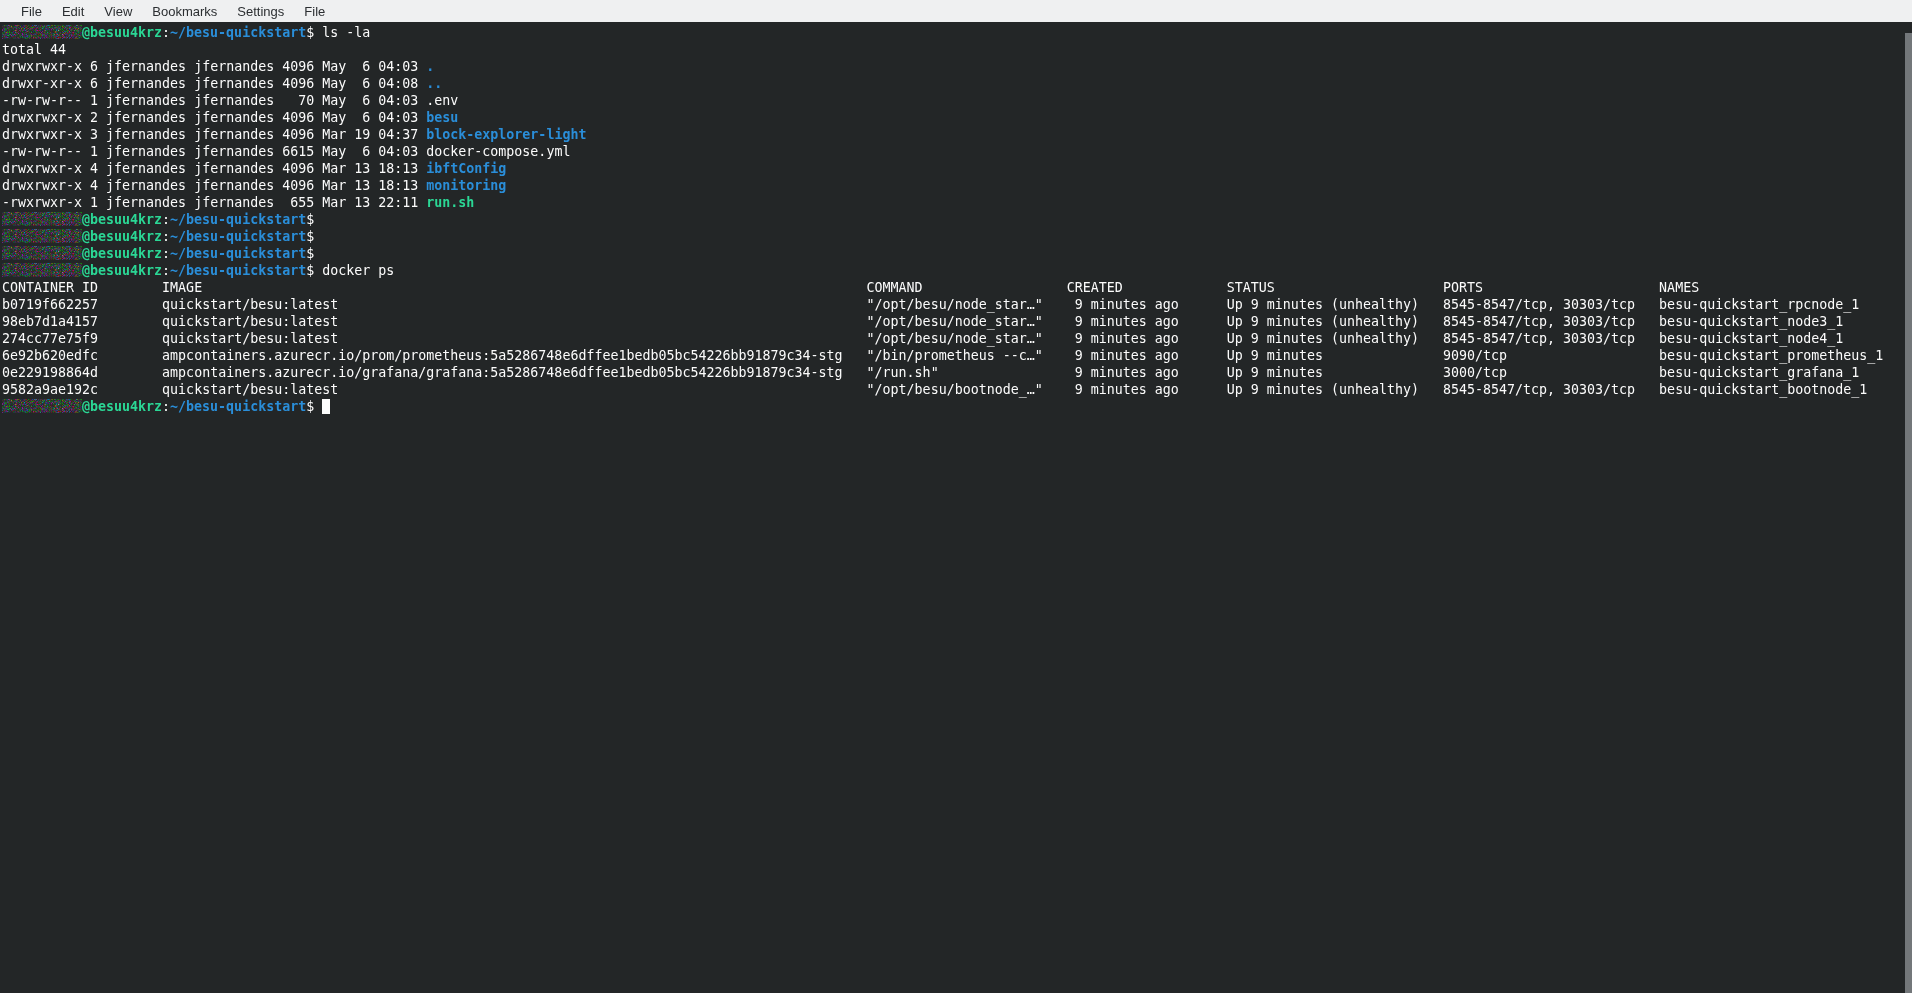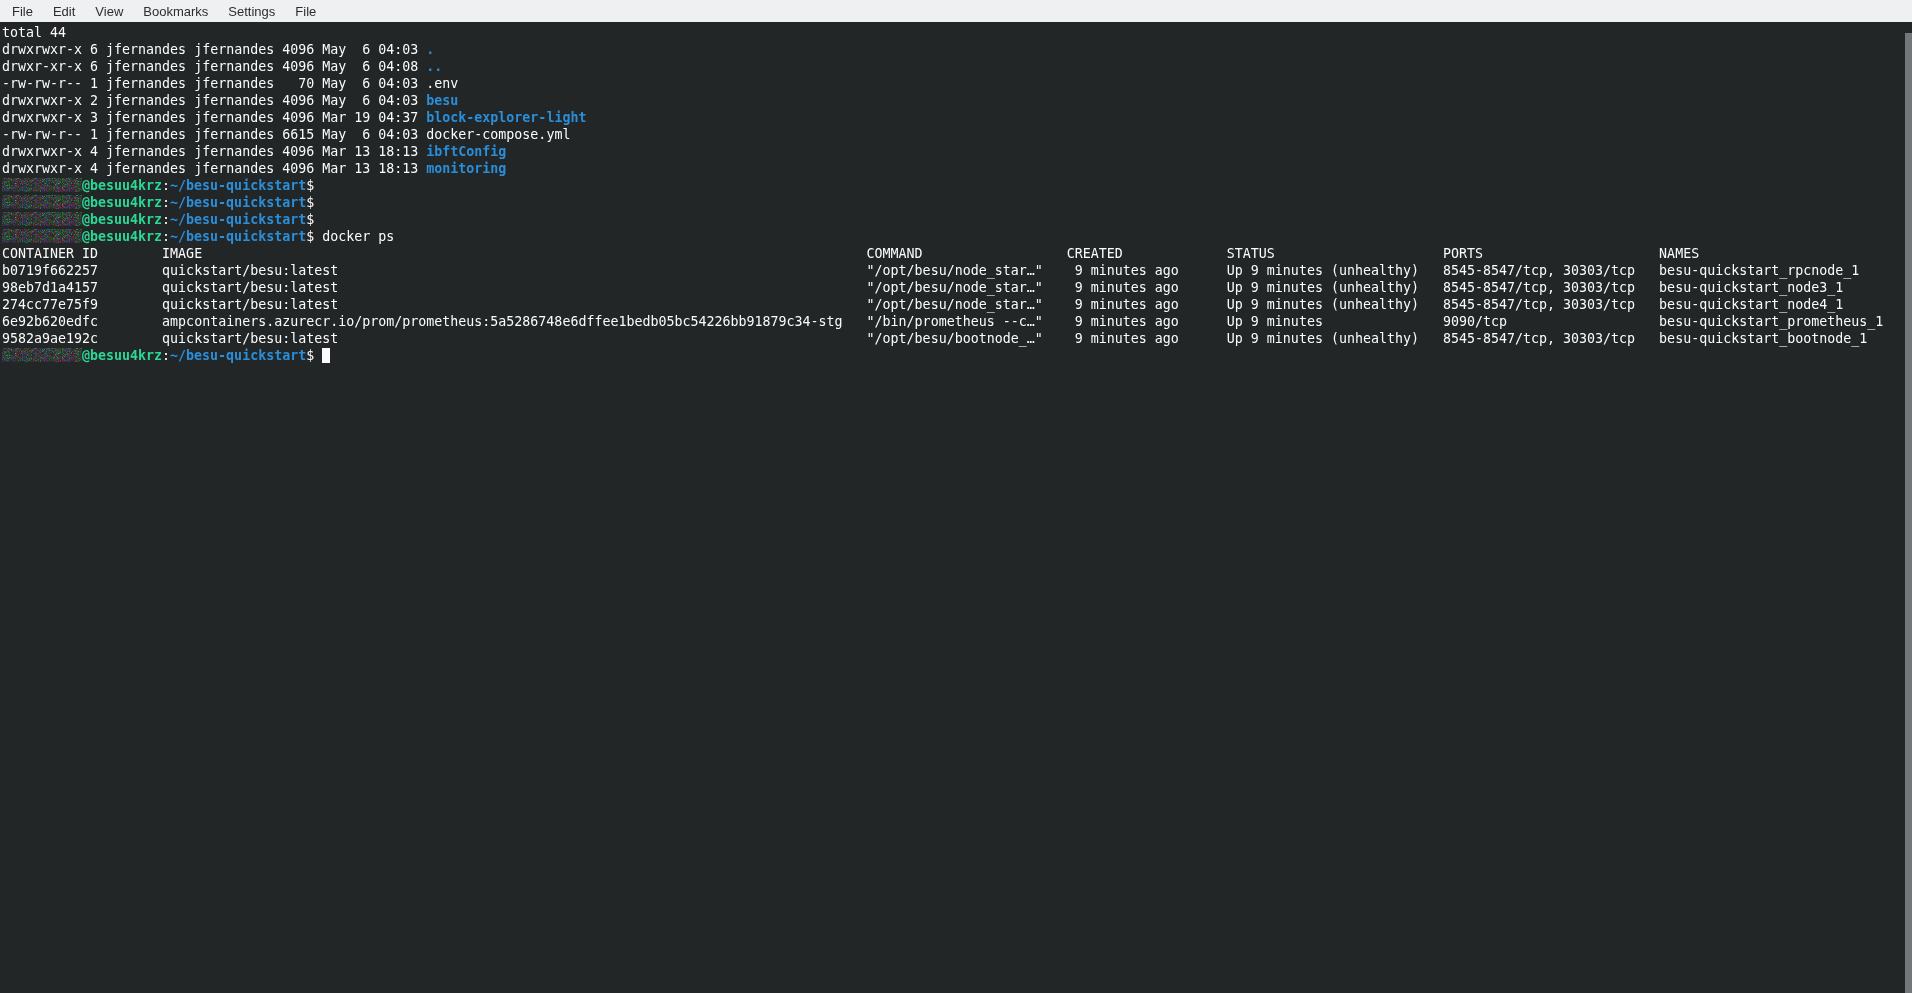--- a/index.html
+++ b/index.html
@@ -1,19 +1,19 @@
 <!DOCTYPE html>
 <html><head>
 <meta charset="utf-8">
 <style>
   * { margin:0; padding:0; box-sizing:border-box; }
   html,body { width:1912px; height:993px; background:#232627; overflow:hidden; }
   .menubar {
     height:22px; background:#eff0f1; display:flex; align-items:center;
-    padding-left:2px; font:13px "Liberation Sans", sans-serif; color:#2b2e31;
+    padding-left:11px; font:13px "Liberation Sans", sans-serif; color:#2b2e31;
   }
   .menu-item { padding:0 10px; cursor:default; }
   .terminal { position:relative; width:1912px; height:971px; background:#232627; }
   .term-body {
     padding:2px 0 0 2px;
     font-family:"DejaVu Sans Mono", monospace;
     font-size:13.3px; line-height:17px; color:#fcfcfc;
   }
   .tline { white-space:pre; height:17px; }
   .c-fg    { color:#fcfcfc; }
@@ -39,45 +39,50 @@
 <div class="terminal">
   <svg class="svgdefs" aria-hidden="true">
     <defs>
       <filter id="nz" x="0" y="0" width="100%" height="100%">
         <feTurbulence type="turbulence" baseFrequency="0.55" numOctaves="2" seed="7" stitchTiles="stitch"></feTurbulence>
         <feColorMatrix type="saturate" values="6"></feColorMatrix>
       </filter>
     </defs>
   </svg>
   <div class="term-body">
+      <div class="tline"><svg class="noise" width="80" height="14">
+          <rect width="80" height="14" filter="url(#nz)"></rect>
+        </svg><span class="c-green">@besuu4krz</span><span class="c-fg">:</span><span class="c-blue">~/besu-quickstart</span><span class="c-fg">$</span><span class="c-fg"> ls -la</span></div>
       <div class="tline"><span class="c-fg">total 44</span></div>
       <div class="tline"><span class="c-fg">drwxrwxr-x 6 jfernandes jfernandes 4096 May  6 04:03 </span><span class="c-blue">.</span></div>
       <div class="tline"><span class="c-fg">drwxr-xr-x 6 jfernandes jfernandes 4096 May  6 04:08 </span><span class="c-blue">..</span></div>
       <div class="tline"><span class="c-fg">-rw-rw-r-- 1 jfernandes jfernandes   70 May  6 04:03 </span><span class="c-fg">.env</span></div>
       <div class="tline"><span class="c-fg">drwxrwxr-x 2 jfernandes jfernandes 4096 May  6 04:03 </span><span class="c-blue">besu</span></div>
       <div class="tline"><span class="c-fg">drwxrwxr-x 3 jfernandes jfernandes 4096 Mar 19 04:37 </span><span class="c-blue">block-explorer-light</span></div>
       <div class="tline"><span class="c-fg">-rw-rw-r-- 1 jfernandes jfernandes 6615 May  6 04:03 </span><span class="c-fg">docker-compose.yml</span></div>
       <div class="tline"><span class="c-fg">drwxrwxr-x 4 jfernandes jfernandes 4096 Mar 13 18:13 </span><span class="c-blue">ibftConfig</span></div>
       <div class="tline"><span class="c-fg">drwxrwxr-x 4 jfernandes jfernandes 4096 Mar 13 18:13 </span><span class="c-blue">monitoring</span></div>
+      <div class="tline"><span class="c-fg">-rwxrwxr-x 1 jfernandes jfernandes  655 Mar 13 22:11 </span><span class="c-green">run.sh</span></div>
       <div class="tline"><svg class="noise" width="80" height="14">
           <rect width="80" height="14" filter="url(#nz)"></rect>
         </svg><span class="c-green">@besuu4krz</span><span class="c-fg">:</span><span class="c-blue">~/besu-quickstart</span><span class="c-fg">$</span></div>
       <div class="tline"><svg class="noise" width="80" height="14">
           <rect width="80" height="14" filter="url(#nz)"></rect>
         </svg><span class="c-green">@besuu4krz</span><span class="c-fg">:</span><span class="c-blue">~/besu-quickstart</span><span class="c-fg">$</span></div>
       <div class="tline"><svg class="noise" width="80" height="14">
           <rect width="80" height="14" filter="url(#nz)"></rect>
         </svg><span class="c-green">@besuu4krz</span><span class="c-fg">:</span><span class="c-blue">~/besu-quickstart</span><span class="c-fg">$</span></div>
       <div class="tline"><svg class="noise" width="80" height="14">
           <rect width="80" height="14" filter="url(#nz)"></rect>
         </svg><span class="c-green">@besuu4krz</span><span class="c-fg">:</span><span class="c-blue">~/besu-quickstart</span><span class="c-fg">$</span><span class="c-fg"> docker ps</span></div>
       <div class="tline"><span class="c-fg">CONTAINER ID        IMAGE                                                                                   COMMAND                  CREATED             STATUS                     PORTS                      NAMES</span></div>
       <div class="tline"><span class="c-fg">b0719f662257        quickstart/besu:latest                                                                  "/opt/besu/node_star…"    9 minutes ago      Up 9 minutes (unhealthy)   8545-8547/tcp, 30303/tcp   besu-quickstart_rpcnode_1</span></div>
       <div class="tline"><span class="c-fg">98eb7d1a4157        quickstart/besu:latest                                                                  "/opt/besu/node_star…"    9 minutes ago      Up 9 minutes (unhealthy)   8545-8547/tcp, 30303/tcp   besu-quickstart_node3_1</span></div>
       <div class="tline"><span class="c-fg">274cc77e75f9        quickstart/besu:latest                                                                  "/opt/besu/node_star…"    9 minutes ago      Up 9 minutes (unhealthy)   8545-8547/tcp, 30303/tcp   besu-quickstart_node4_1</span></div>
       <div class="tline"><span class="c-fg">6e92b620edfc        ampcontainers.azurecr.io/prom/prometheus:5a5286748e6dffee1bedb05bc54226bb91879c34-stg   "/bin/prometheus --c…"    9 minutes ago      Up 9 minutes               9090/tcp                   besu-quickstart_prometheus_1</span></div>
+      <div class="tline"><span class="c-fg">0e229198864d        ampcontainers.azurecr.io/grafana/grafana:5a5286748e6dffee1bedb05bc54226bb91879c34-stg   "/run.sh"                 9 minutes ago      Up 9 minutes               3000/tcp                   besu-quickstart_grafana_1</span></div>
       <div class="tline"><span class="c-fg">9582a9ae192c        quickstart/besu:latest                                                                  "/opt/besu/bootnode_…"    9 minutes ago      Up 9 minutes (unhealthy)   8545-8547/tcp, 30303/tcp   besu-quickstart_bootnode_1</span></div>
       <div class="tline"><svg class="noise" width="80" height="14">
           <rect width="80" height="14" filter="url(#nz)"></rect>
         </svg><span class="c-green">@besuu4krz</span><span class="c-fg">:</span><span class="c-blue">~/besu-quickstart</span><span class="c-fg">$</span><span class="c-fg"> </span><span class="cursor"></span></div>
     </div>
   <div class="scrollbar-thumb"></div>
 </div>
 
 </body></html>

